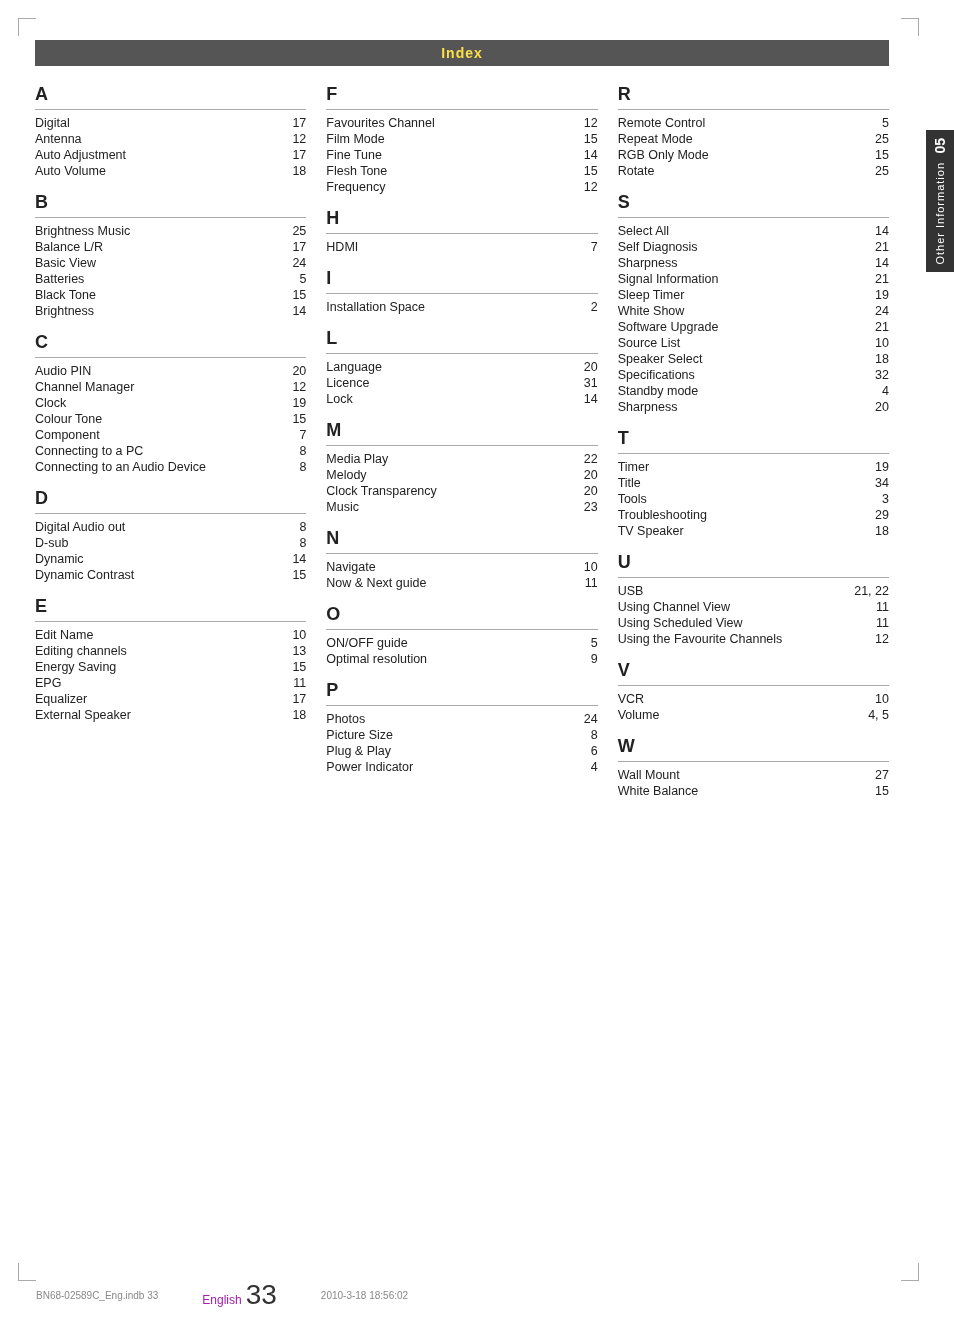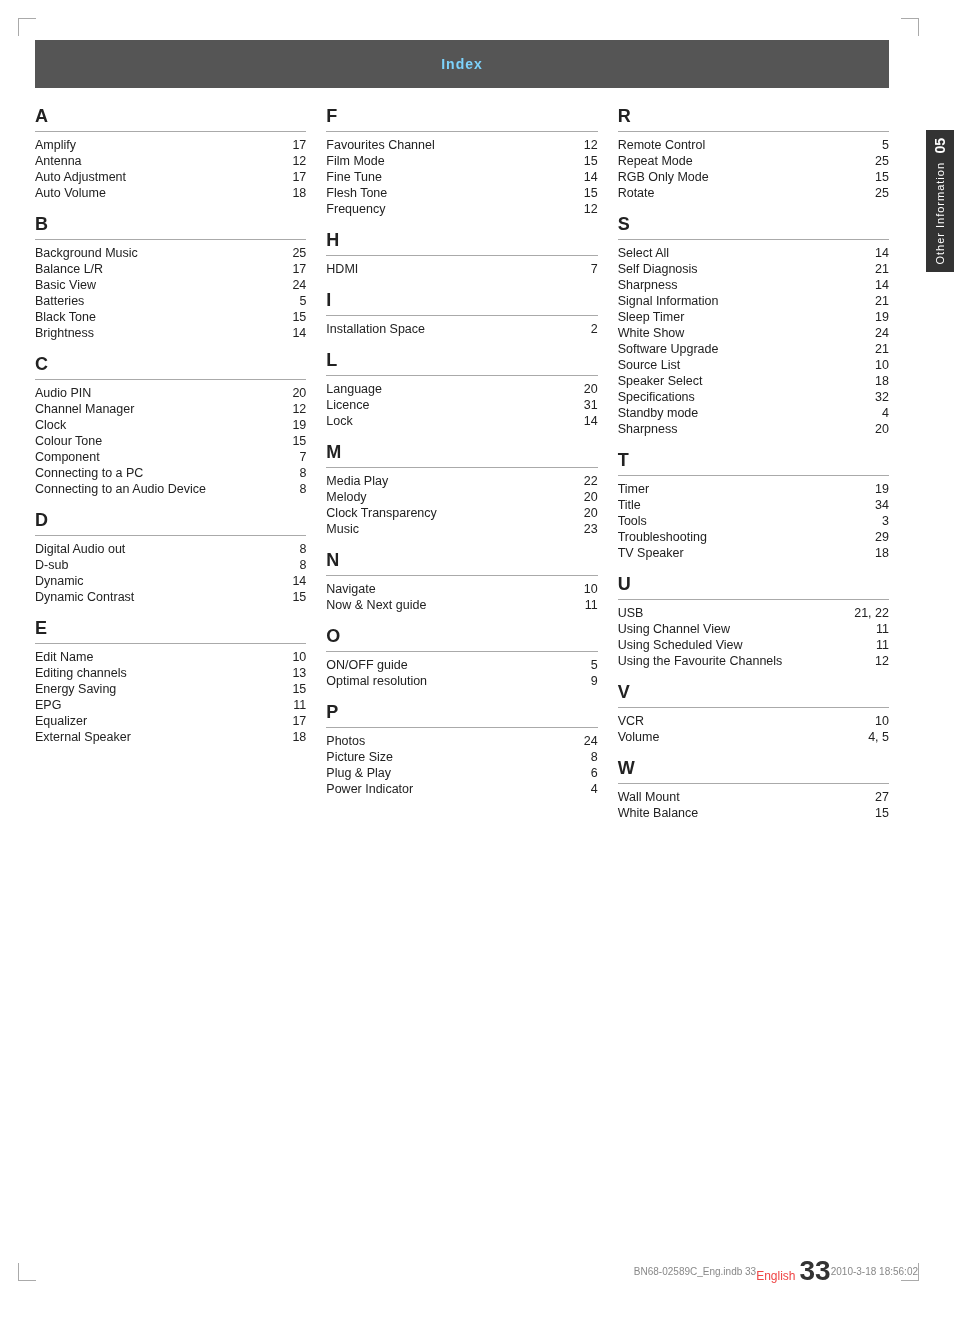--- a/index.html
+++ b/index.html
@@ -65,25 +65,25 @@
 
     
     .main-content {
       margin: 0 35px 0 35px;
       padding-right: 30px;
     }
 
     
     .index-title-bar {
       background: #555;
-      color: #7dd3fc;
+      color: #fde047;
       text-align: center;
       font-size: 14px;
       font-weight: bold;
-      padding: 16px 0;
+      padding: 5px 0;
       margin-bottom: 18px;
       letter-spacing: 1px;
     }
 
     
     .columns {
       display: flex;
       gap: 0;
       align-items: flex-start;
     }
@@ -118,38 +118,39 @@
     .entry-name { color: #222; flex: 1; }
     .entry-page { color: #222; text-align: right; min-width: 30px; }
 
     .section-block {
       margin-bottom: 14px;
     }
 
     
     .footer {
       position: absolute;
-      bottom: 34px;
+      bottom: 10px;
       left: 0;
       right: 0;
       display: flex;
-      justify-content: flex-end;
+      justify-content: flex-start;
       align-items: center;
       padding: 0 36px;
       font-size: 10px;
       color: #555;
+      gap: 44px;
     }
     .footer-file { font-size: 10px; color: #888; }
     .footer-page-num {
       display: flex;
       align-items: baseline;
       gap: 4px;
     }
-    .footer-english { font-size: 12px; color: #ef4444; }
-    .footer-number { font-size: 28px; font-weight: bold; color: #333; }
+    .footer-english { font-size: 12px; color: #a21caf; }
+    .footer-number { font-size: 28px; font-weight: normal; color: #333; }
     .footer-date { font-size: 10px; color: #888; }
   </style>
 </head>
 <body>
 
 <div class="page-container">
 
   <div class="corner-mark corner-tl"></div>
   <div class="corner-mark corner-tr"></div>
   <div class="corner-mark corner-bl"></div>
@@ -165,41 +166,41 @@
     <div class="index-title-bar">
       <span>Index</span>
     </div>
 
     <div class="columns">
     <div class="col">
           <div class="section-block">
             <div class="section-letter">A</div>
             <hr class="section-divider">
             <div class="entry-row">
-              <span class="entry-name">Amplify</span>
+              <span class="entry-name">Digital</span>
               <span class="entry-page">17</span>
             </div>
             <div class="entry-row">
               <span class="entry-name">Antenna</span>
               <span class="entry-page">12</span>
             </div>
             <div class="entry-row">
               <span class="entry-name">Auto Adjustment</span>
               <span class="entry-page">17</span>
             </div>
             <div class="entry-row">
               <span class="entry-name">Auto Volume</span>
               <span class="entry-page">18</span>
             </div>
           </div>
           <div class="section-block">
             <div class="section-letter">B</div>
             <hr class="section-divider">
             <div class="entry-row">
-              <span class="entry-name">Background Music</span>
+              <span class="entry-name">Brightness Music</span>
               <span class="entry-page">25</span>
             </div>
             <div class="entry-row">
               <span class="entry-name">Balance L/R</span>
               <span class="entry-page">17</span>
             </div>
             <div class="entry-row">
               <span class="entry-name">Basic View</span>
               <span class="entry-page">24</span>
             </div>

